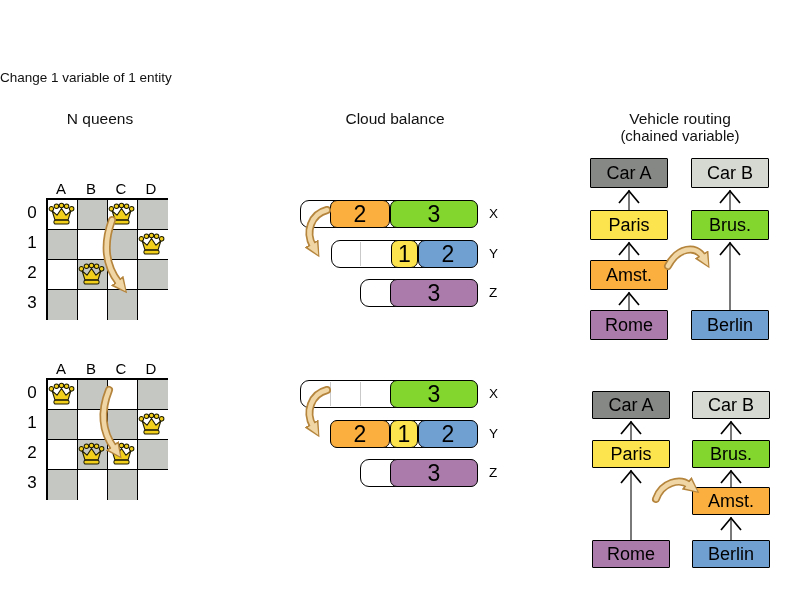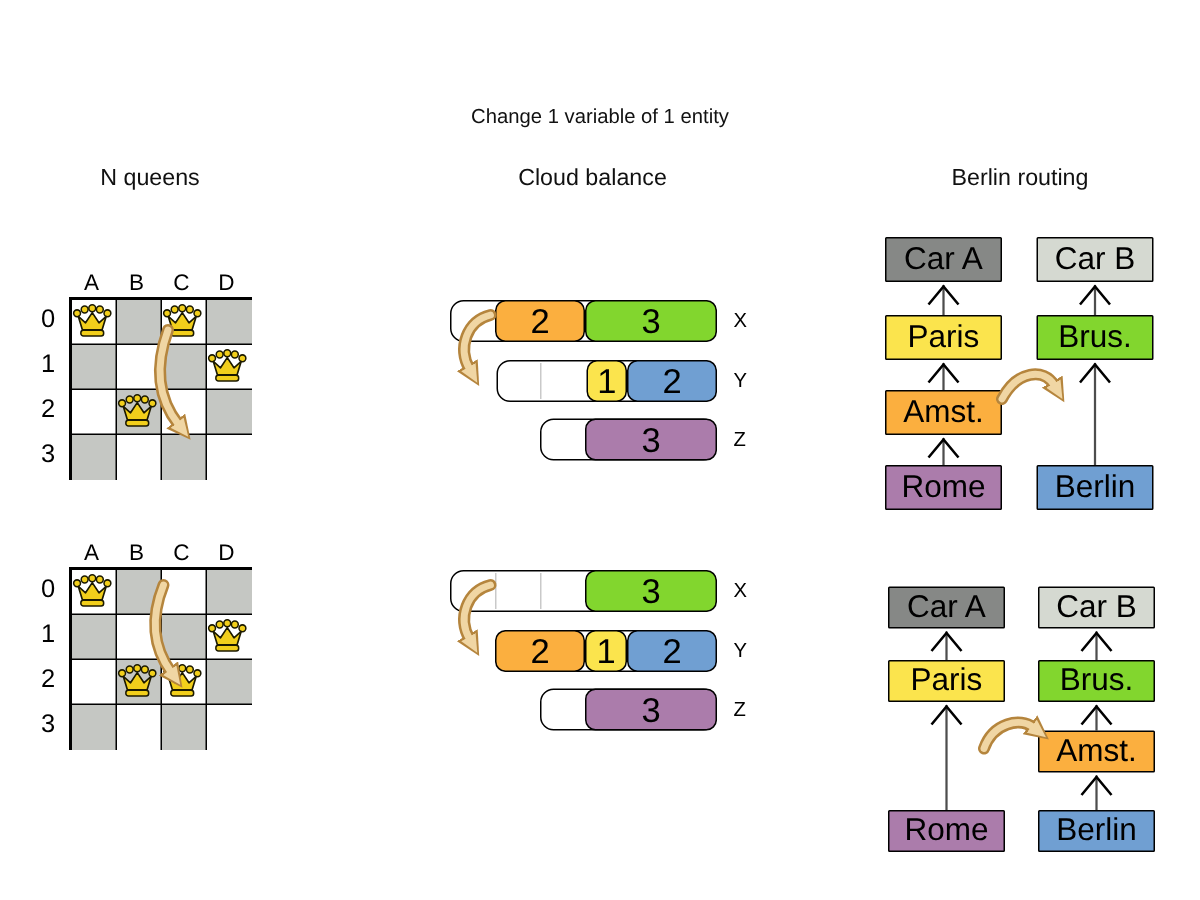--- a/index.html
+++ b/index.html
@@ -2,47 +2,48 @@
 <html><head>
 <meta charset="utf-8">
 <style>
   html,body{margin:0;padding:0;background:#ffffff;}
   #stage{
     position:relative;width:800px;height:600px;background:#ffffff;overflow:hidden;
     font-family:"Liberation Sans","DejaVu Sans",sans-serif;color:#000;
   }
   .abs{position:absolute;}
   .page-title{top:28px;left:0;width:800px;text-align:center;font-size:36px;line-height:40px;color:#111;}
-  .page-subtitle{top:70px;left:0;width:800px;text-align:center;font-size:13.5px;color:#111;}
+  .page-subtitle{top:70px;left:0;width:800px;text-align:left;font-size:13.5px;color:#111;}
   .section-title{top:110px;text-align:center;font-size:15.5px;color:#111;}
   .section-subtitle{top:127px;text-align:center;font-size:15px;color:#111;}
   .col-label{font-size:15px;text-align:center;line-height:15px;}
   .row-label{font-size:17px;text-align:center;line-height:30px;}
   .board{box-sizing:border-box;border:2px solid #000;}
   .cell{box-sizing:border-box;position:absolute;width:30px;height:30px;}
   .cell.inner-r{border-right:1px solid #000;}
   .cell.inner-b{border-bottom:1px solid #000;}
   .machine-row{box-sizing:border-box;position:absolute;background:#fff;border:1.6px solid #000;border-radius:9px;}
   .process-block{box-sizing:border-box;position:absolute;border:1.7px solid #000;border-radius:7px;
     display:flex;align-items:center;justify-content:center;font-size:23px;}
   .machine-label{position:absolute;font-size:13.5px;line-height:16px;}
   .divider{position:absolute;width:1px;background:#c9c9c9;}
   .vbox{box-sizing:border-box;position:absolute;border:1.7px solid #000;border-radius:1px;
-    display:flex;align-items:center;justify-content:center;font-size:21px;}
+    display:flex;align-items:center;justify-content:center;font-size:18px;}
   svg{position:absolute;left:0;top:0;}
 </style>
 </head>
 <body>
 
 <div id="stage">
   <div class="abs page-subtitle">Change 1 variable of 1 entity</div>
 
   <div class="abs section-title" style="left:305px;width:180px;">Cloud balance</div>
   <div class="abs section-title" style="left:20px;width:160px;">N queens</div>
-  <div class="abs section-title" style="left:588px;width:184px;">Berlin routing</div>
+  <div class="abs section-title" style="left:588px;width:184px;">Vehicle routing</div>
+  <div class="abs section-subtitle" style="left:588px;width:184px;">(chained variable)</div>
 
   <svg id="links" width="800" height="600">
       <line x1="629" y1="210" x2="629" y2="190" stroke="#4d4d4d" stroke-width="1.5"></line>
       <polyline points="619,203 629,191 639,203" fill="none" stroke="#000000" stroke-width="1.7"></polyline>
       <line x1="629" y1="260" x2="629" y2="242" stroke="#4d4d4d" stroke-width="1.5"></line>
       <polyline points="619,255 629,243 639,255" fill="none" stroke="#000000" stroke-width="1.7"></polyline>
       <line x1="629" y1="310" x2="629" y2="292" stroke="#4d4d4d" stroke-width="1.5"></line>
       <polyline points="619,305 629,293 639,305" fill="none" stroke="#000000" stroke-width="1.7"></polyline>
       <line x1="730" y1="210" x2="730" y2="190" stroke="#4d4d4d" stroke-width="1.5"></line>
       <polyline points="720,203 730,191 740,203" fill="none" stroke="#000000" stroke-width="1.7"></polyline>

